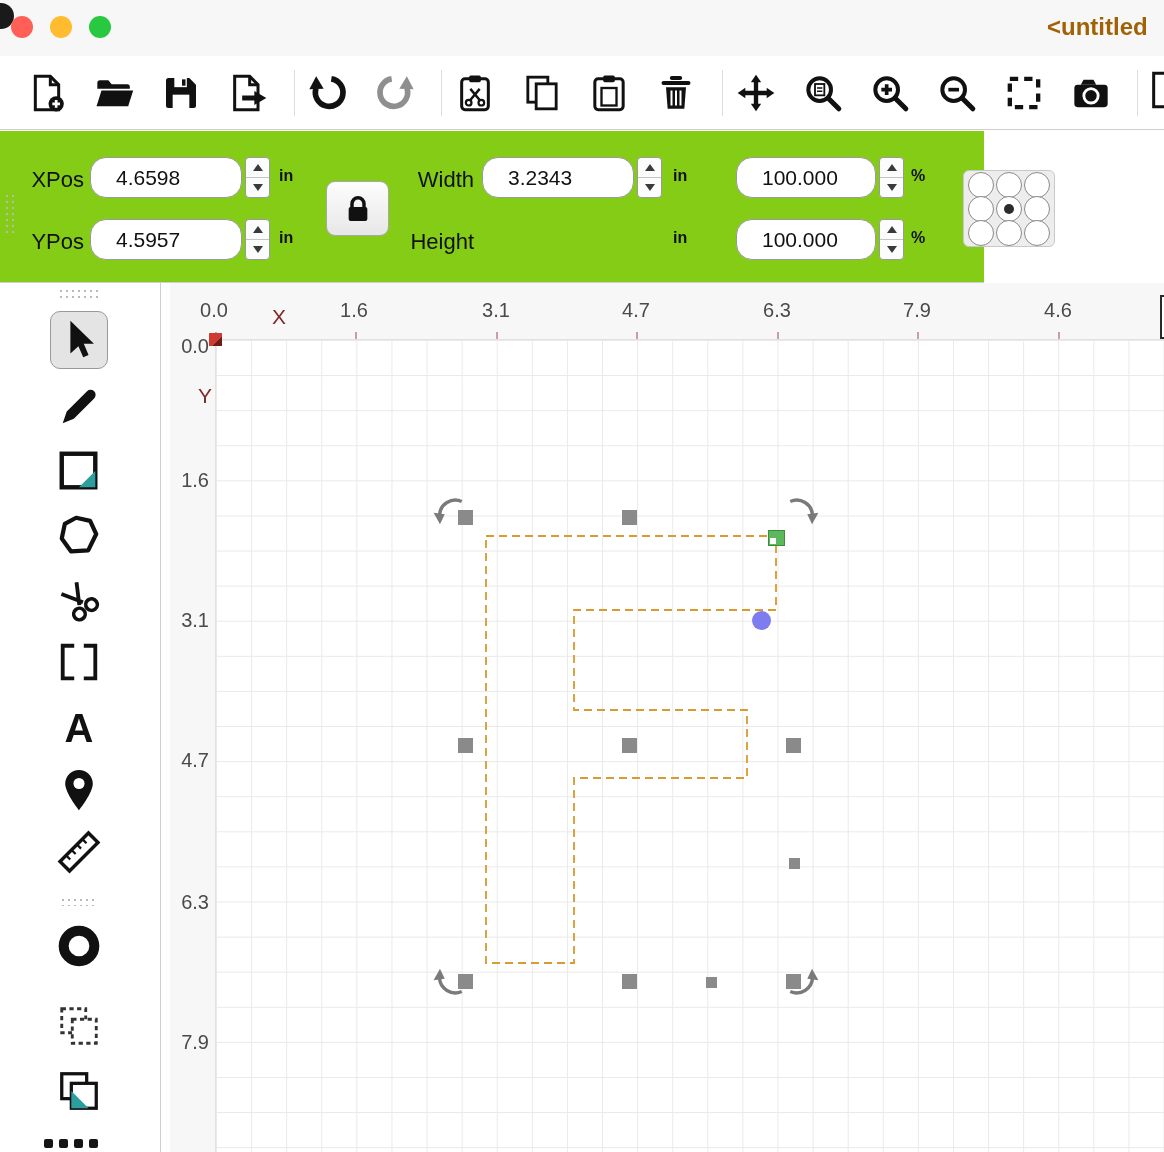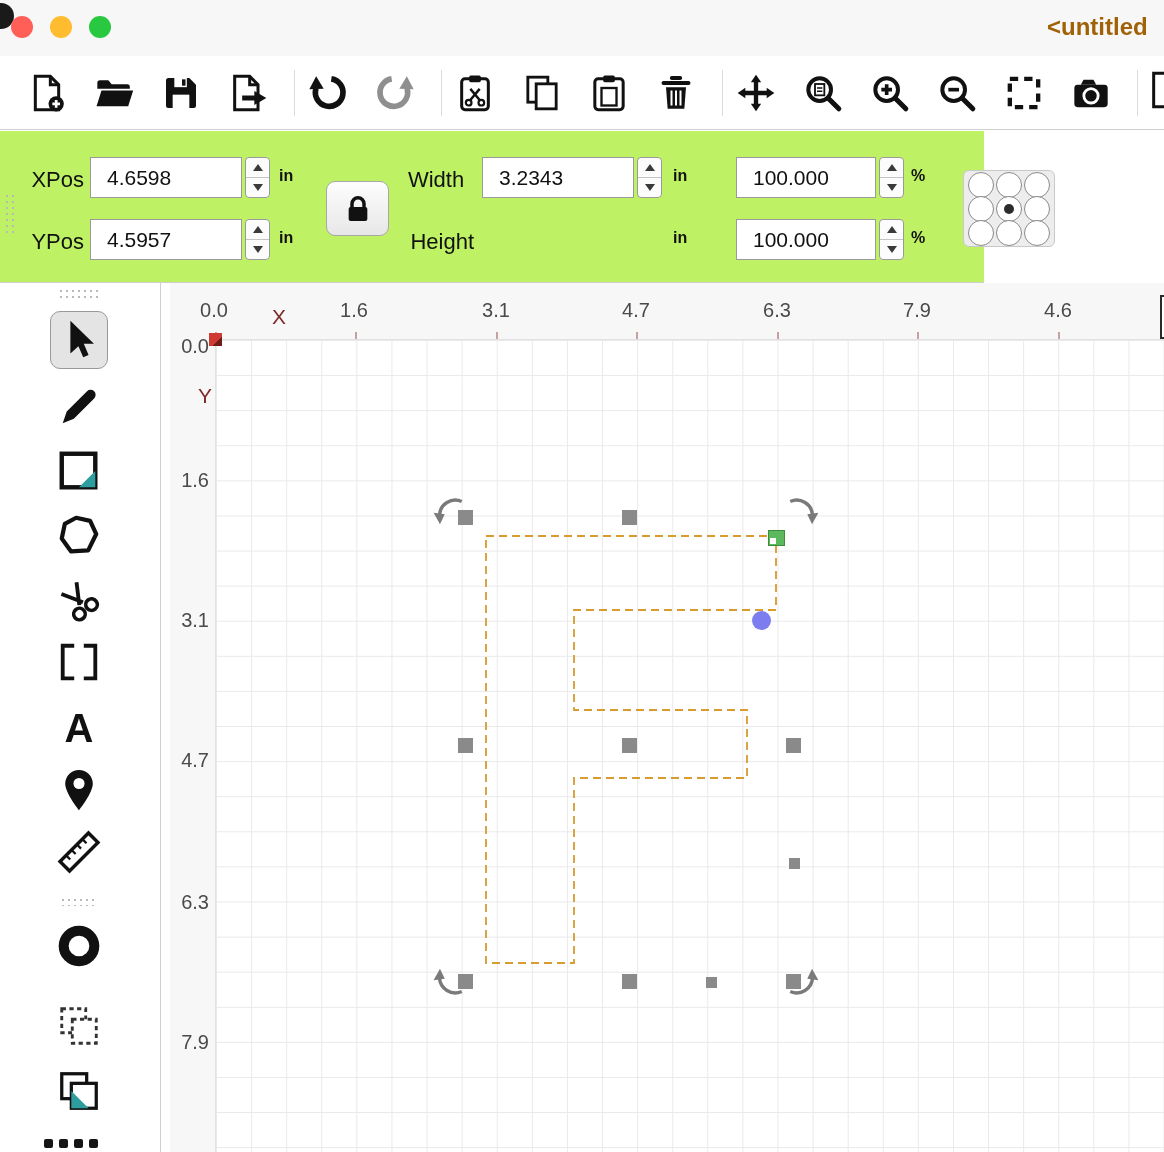--- a/index.html
+++ b/index.html
@@ -18,28 +18,28 @@
 
   
   #toolbar { position:absolute; left:0; top:56px; width:1164px; height:74px; background:#fff;
              border-bottom:1px solid #cfcfcf; display:flex; align-items:center; padding-left:26px; }
   .tbtn { width:42px; height:42px; display:flex; align-items:center; justify-content:center; margin-right:25px; }
   .tbtn svg { width:40px; height:40px; }
   .tsep { width:1px; height:46px; background:#dcdcdc; margin:0 12px 0 0; }
   #tb-clip { position:absolute; right:0; top:70px; width:17px; height:46px; overflow:hidden; }
 
   
-  #propsbar { position:absolute; left:0; top:131px; width:984px; height:152px; background:#bef264;
+  #propsbar { position:absolute; left:0; top:131px; width:984px; height:152px; background:#84cc16;
               border-bottom:1px solid #cfcfcf; }
   .grip { background-image:radial-gradient(circle,#b9b9b9 1.3px, transparent 1.5px); background-size:6px 6px; }
   .plabel { position:absolute; font-size:22px; color:#111; text-align:right; }
   .unit   { position:absolute; font-size:16px; color:#111;font-weight:bold; }
   .numwrap { position:absolute; display:flex; align-items:stretch; height:41px; }
-  .numwrap input { width:152px; height:41px; border:1.5px solid #9a9a9a; border-radius:0;
-                   font-family:"Liberation Sans",sans-serif; font-size:21px; padding-left:16px; color:#111; background:#fff; }
+  .numwrap input { width:152px; height:41px; border:1.5px solid #9a9a9a; border-radius:16px;
+                   font-family:"Liberation Sans",sans-serif; font-size:21px; padding-left:25px; color:#111; background:#fff; }
   .numwrap.pct input { width:140px; }
   .stepper { width:25px; height:41px; margin-left:3px; border:1.5px solid #9a9a9a; border-radius:4px;
              background:#fcfcfc; display:flex; flex-direction:column; align-items:center; justify-content:center; }
   .stepper .half { flex:1; display:flex; align-items:center; justify-content:center; width:100%; }
   .stepper .half:first-child { border-bottom:1px solid #c4c4c4; }
   .tri-up   { width:0; height:0; border-left:5px solid transparent; border-right:5px solid transparent; border-bottom:7px solid #3a3a3a; }
   .tri-down { width:0; height:0; border-left:5px solid transparent; border-right:5px solid transparent; border-top:7px solid #3a3a3a; }
   #lock-btn { position:absolute; left:326px; top:50px; width:63px; height:55px; border:1.5px solid #a8a8a8; border-radius:9px;
               background:linear-gradient(#fdfdfd,#e7e7e7); display:flex; align-items:center; justify-content:center; }
   #anchor-panel { position:absolute; left:963px; top:39px; width:92px; height:77px; background:#ededed;
@@ -249,21 +249,21 @@
   </div>
   <div class="unit" style="left:279px; top:98px;">in</div>
 
   <div id="lock-btn">
     <svg viewBox="0 0 24 24" width="32" height="32">
       <path d="M7.5 11 V8 a4.5 4.5 0 0 1 9 0 v3" fill="none" stroke="#111" stroke-width="2.6"></path>
       <rect x="5" y="10.5" width="14" height="10.5" rx="1.5" fill="#111"></rect>
     </svg>
   </div>
 
-  <div class="plabel" style="left:398px; top:36px; width:76px;text-align:center;">Width</div>
+  <div class="plabel" style="left:398px; top:36px; width:76px;">Width</div>
   <div class="numwrap" style="left:482px; top:26px;">
     <input value="3.2343" style="">
     <div class="stepper">
       <div class="half">
           <div class="tri-up"></div>
         </div>
       <div class="half">
           <div class="tri-down"></div>
         </div>
     </div>

